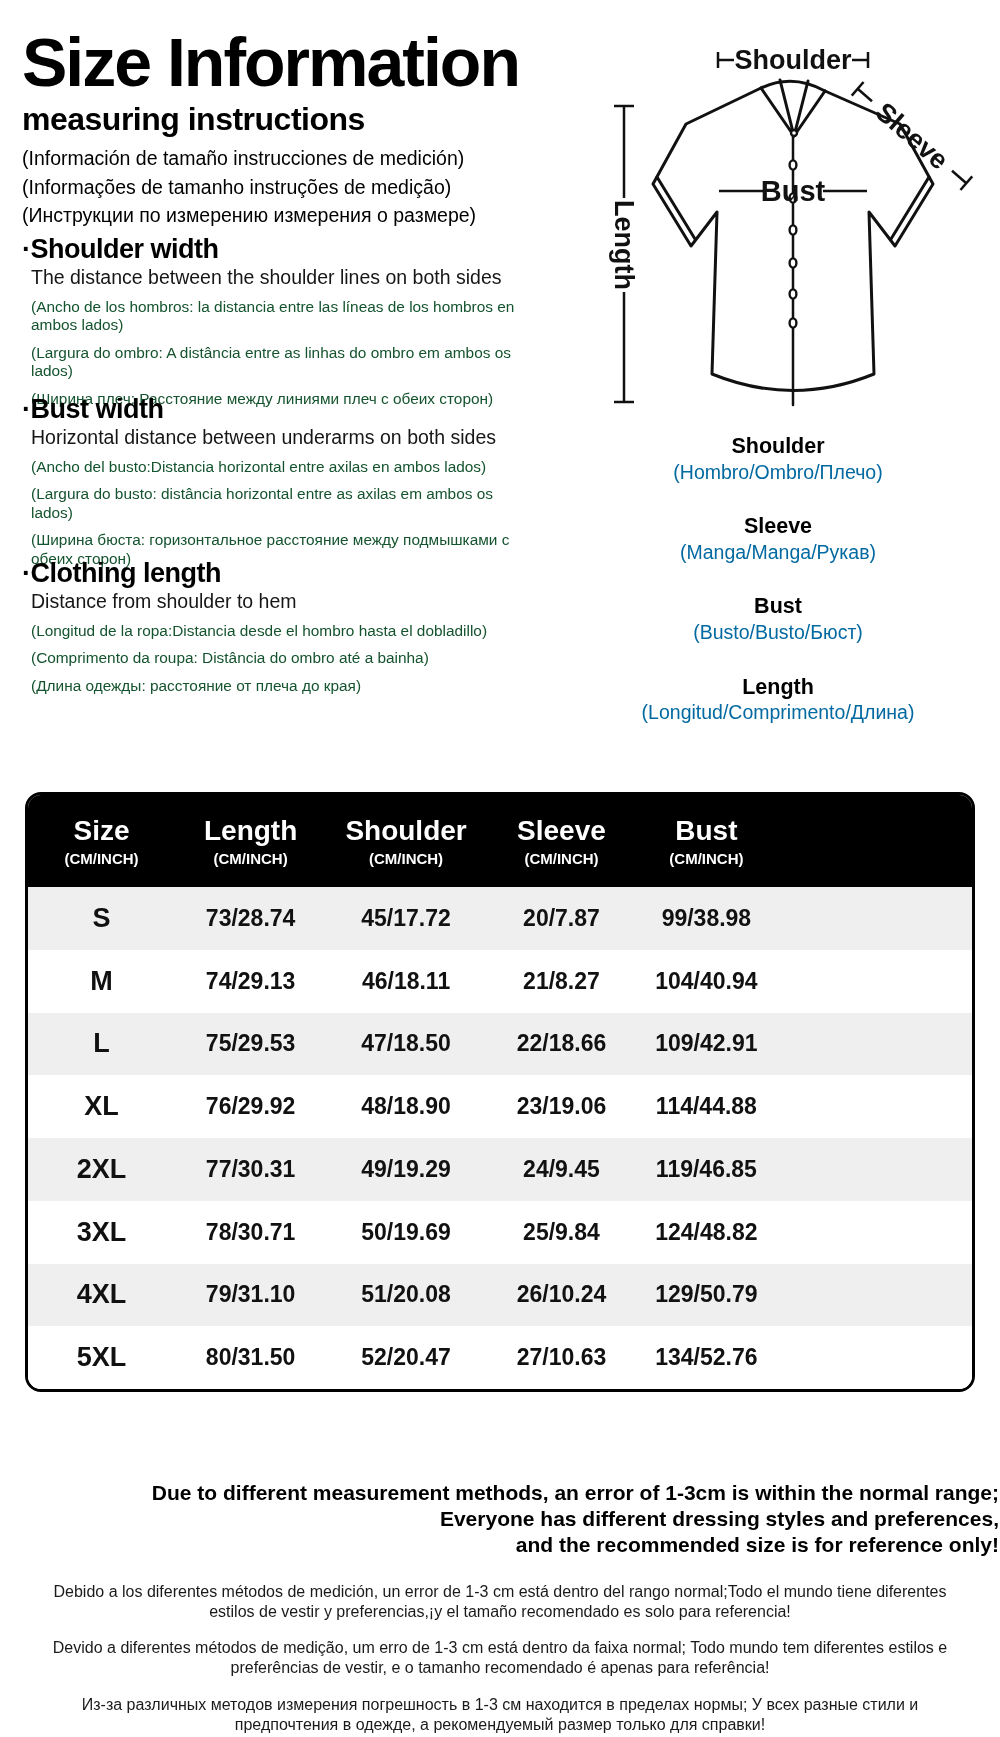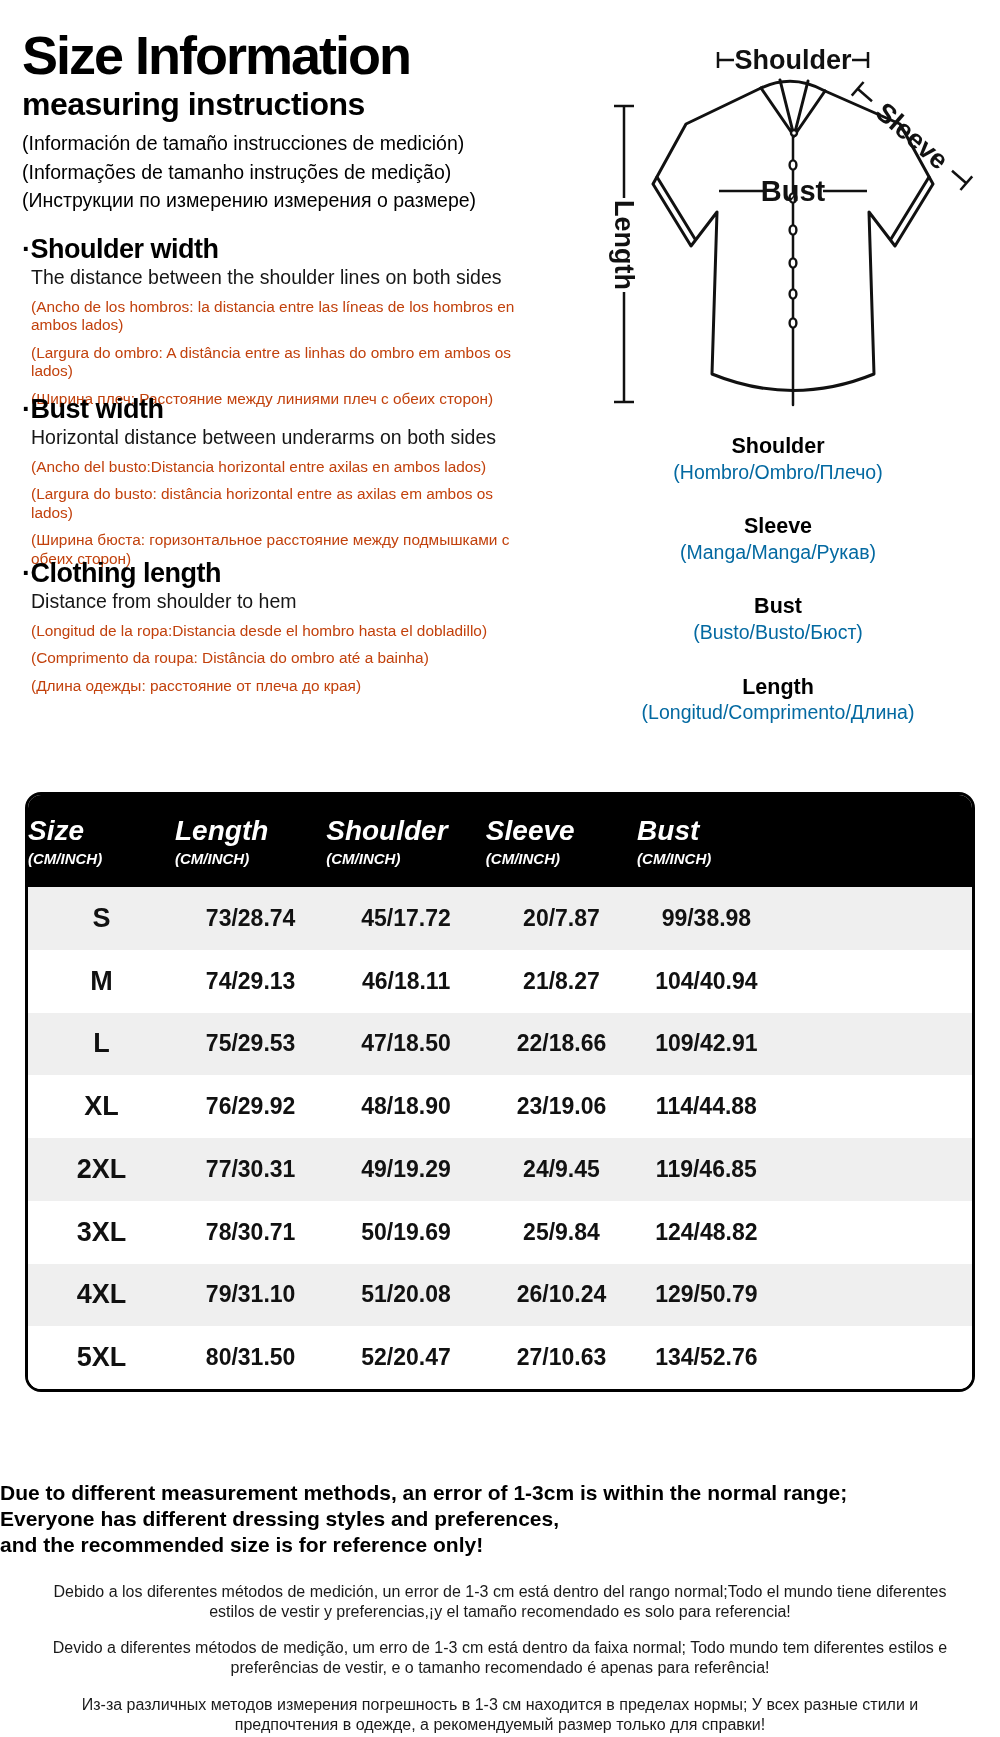--- a/index.html
+++ b/index.html
@@ -9,30 +9,30 @@
   }
   *{margin:0;padding:0;box-sizing:border-box;}
   body{
     font-family:"Liberation Sans","DejaVu Sans",sans-serif;
     background:#ffffff;color:var(--ink);
   }
   .page{position:relative;width:1000px;height:1737px;background:#fff;overflow:hidden;}
 
   
   .title-block{position:absolute;left:22px;top:26px;width:540px;}
-  .main-title{font-size:54px;font-weight:bold;letter-spacing:-2px;line-height:1.08;color:#000;}
+  .main-title{font-size:68px;font-weight:bold;letter-spacing:-2px;line-height:1.08;color:#000;}
   .sub-title{font-size:32px;font-weight:bold;letter-spacing:-0.5px;margin-top:2px;color:#000;}
   .title-trans{font-size:19.5px;line-height:1.45;margin-top:6px;color:#000000;}
   .title-trans div{white-space:nowrap;}
 
   
   .msection{position:absolute;left:22px;width:525px;}
   .msection .sec-heading{font-size:27px;font-weight:bold;letter-spacing:-0.5px;color:#000;}
   .msection .sec-desc{font-size:19.5px;margin-left:9px;margin-top:1px;color:#161616;}
-  .msection .sec-note{font-size:15.4px;line-height:1.2;margin-left:9px;margin-top:9px;width:500px;color:#c2410c;}
+  .msection .sec-note{font-size:15.4px;line-height:1.2;margin-left:9px;margin-top:9px;width:500px;color:#14532d;}
   #section-shoulder{top:234px;}
   #section-bust{top:394px;}
   #section-clothing{top:558px;}
 
   
   .diagram-wrap{position:absolute;left:576px;top:30px;width:412px;height:400px;}
   .diagram-wrap svg{overflow:visible;}
   svg text{fill:#111;font-family:"Liberation Sans","DejaVu Sans",sans-serif;}
 
   
@@ -41,31 +41,31 @@
   .legend-term{font-size:21.5px;font-weight:bold;line-height:1.2;color:#000;}
   .legend-sub{font-size:19.5px;line-height:1.25;color:#0369a1;}
 
   
   .size-table{
     position:absolute;left:25px;top:792px;width:950px;height:600px;
     border:3px solid #000;border-radius:16px;overflow:hidden;background:#fff;
   }
   .tgrid{display:grid;grid-template-columns:17.5% 18% 19% 18% 16.5%;padding-right:11%;}
   .thead{background:var(--header-bg);color:#fff;height:92px;align-items:center;}
-  .th{ font-style:italic;}
+  .th{ text-align:center;}
   .th .th-label{font-size:28px;font-weight:bold;line-height:1.15;}
   .th .th-unit{font-size:15px;font-weight:bold;margin-top:3px;}
   .tbody{display:flex;flex-direction:column;height:502px;}
   .trow{flex:1;align-items:center;background:#fff;}
   .trow.alt{background:var(--row-alt);}
   .tcell{text-align:center;font-size:23px;font-weight:bold;color:#111;}
   .tcell.size-col{font-size:27px;}
 
   
-  .footer-bold{position:absolute;left:0;top:1480px;width:999px;text-align:left;
+  .footer-bold{position:absolute;left:0;top:1480px;width:999px;text-align:right;
     font-size:21px;font-weight:bold;line-height:1.24;color:#000;}
   .footer-notes{position:absolute;left:0;top:1582px;width:1000px;text-align:center;}
   .footer-note{font-size:16px;line-height:1.26;max-width:930px;margin:0 auto 16px auto;color:#1a1a1a;}
 </style>
 </head>
 <body>
 
 <div class="page">
 
   <div class="title-block">

